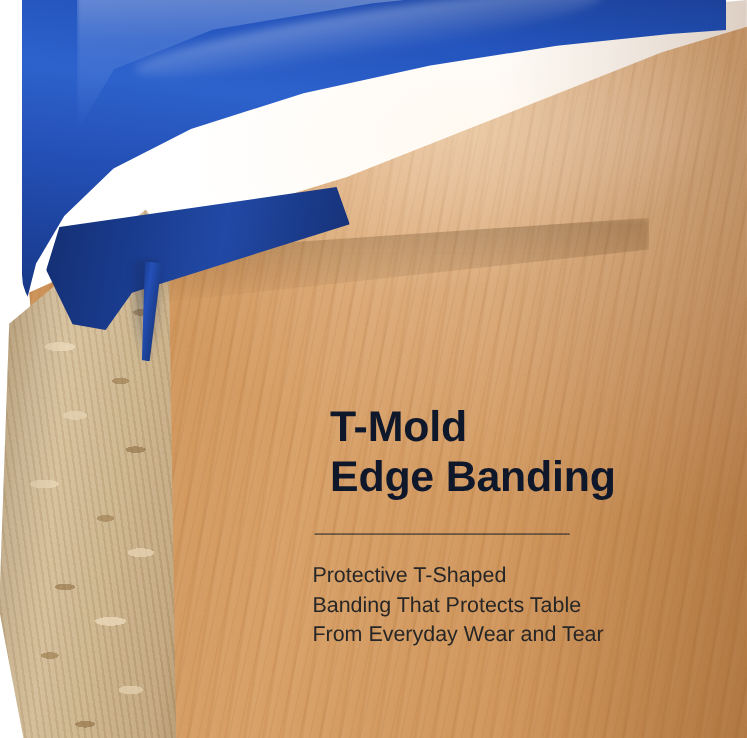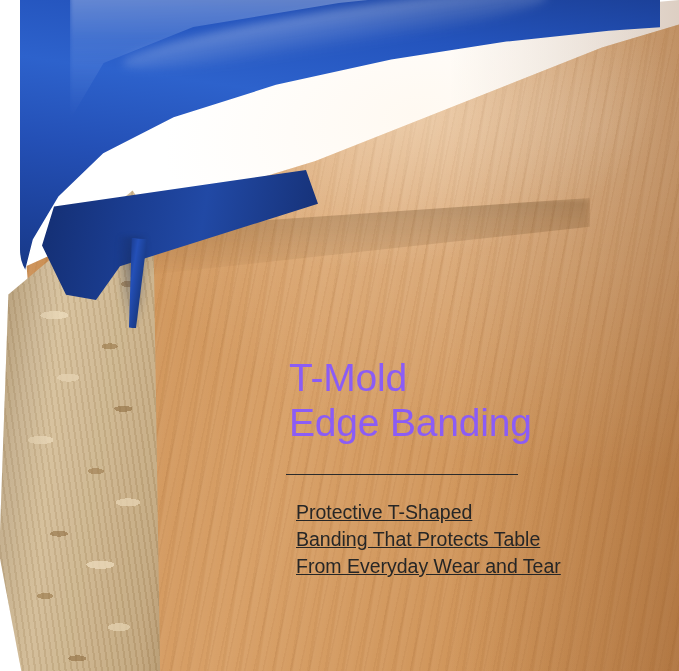--- a/index.html
+++ b/index.html
@@ -220,42 +220,41 @@
   }
 
   
   .overlay {
     position: absolute;
     left: 284px;
     top: 350px;
     width: 372px;
   }
   .title {
-    color: #8b5cf6;
+    color: #0f172a;
     font-size: 39px;
     line-height: 45px;
-    font-weight: 400;
+    font-weight: 700;
     letter-spacing: -0.2px;
-    margin: 5px;
+    margin: 16px;
     white-space: pre-line;
   }
   .rule {
     width: 232px;
     height: 1px;
     background: #2b2b2b;
     margin: 29px 0 24px 2px;
   }
   .subtitle {
     color: #262626;
     font-size: 19.5px;
     line-height: 27px;
     font-weight: 400;
-    margin: 12px;
+    margin: 0;
     white-space: pre-line;
-    text-decoration: underline;
   }
 </style>
 </head>
 <body>
 
 <div id="stage">
 
   <div class="photo">
     <div class="bg-white"></div>
 

